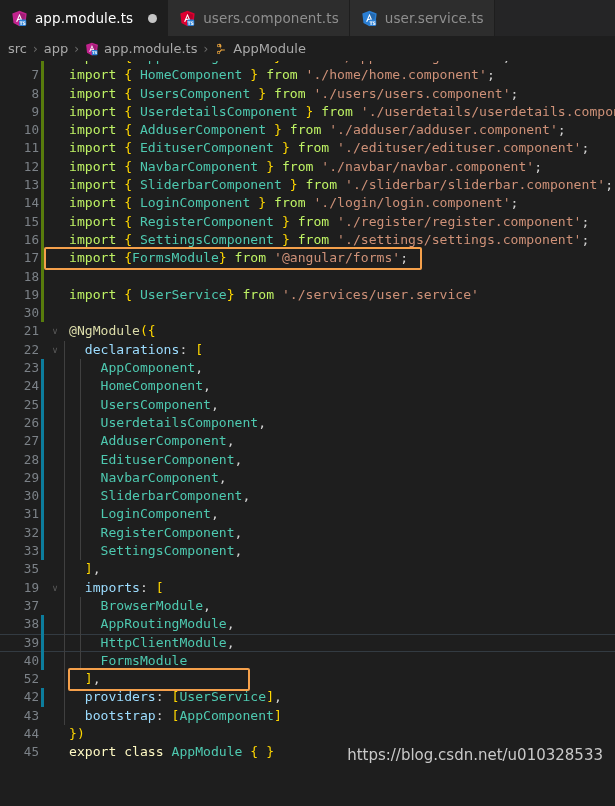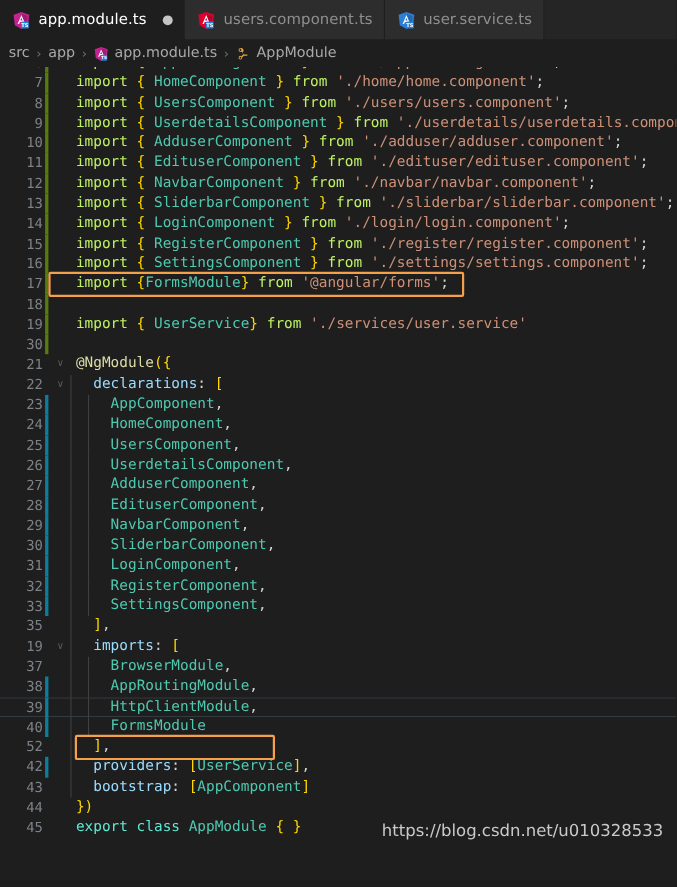--- a/index.html
+++ b/index.html
@@ -110,21 +110,21 @@
     position:absolute; top:0; bottom:0; width:1px;
     background:#404040;
   }
 
   
   .k  { color:#bef264; }   
   .t  { color:#4ec9b0; }   
   .s  { color:#ce9178; }   
   .p  { color:#9cdcfe; }   
   .d  { color:#dcdcaa; }   
-  .y  { color:#5eead4; }   
+  .y  { color:#fef9c3; }   
   .br { color:#ffd700; }   
   .pl { color:#d4d4d4; }
 
   
   .hlbox {
     position:absolute;
     border:2.5px solid #f5a04b;
     border-radius:2px;
     pointer-events:none;
     z-index:6;

